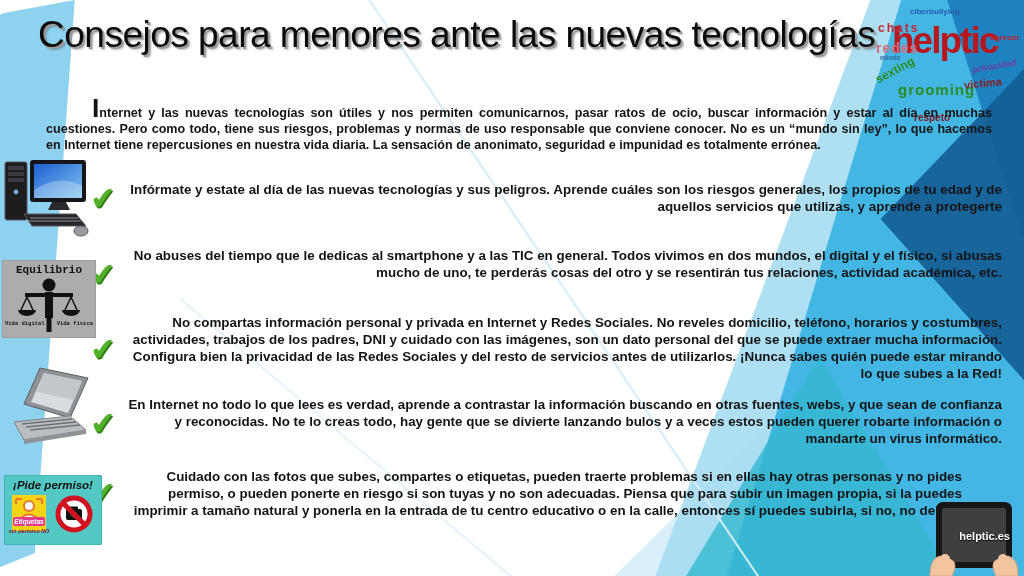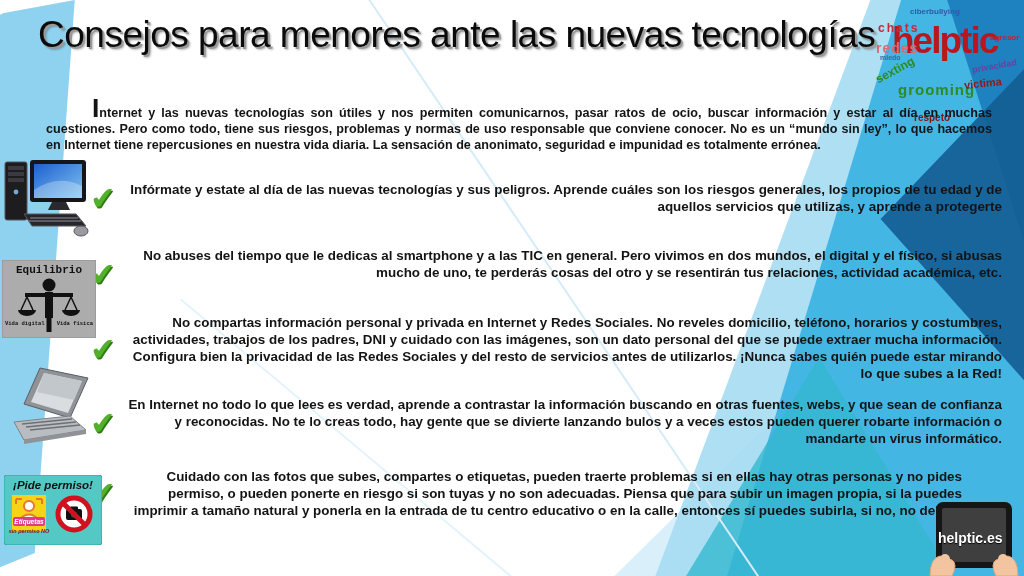--- a/index.html
+++ b/index.html
@@ -73,22 +73,22 @@
   .wc4{left:38px;top:67px;font-size:10px;color:#801518;margin-top:44px;}
   .wc5{left:88px;top:76px;font-size:11px;color:#8B1A1A;transform:rotate(-6deg);}
   .wc6{left:114px;top:32px;font-size:8px;color:#C02230;}
   .wc7{left:96px;top:60px;font-size:9px;color:#6B3FA0;transform:rotate(-10deg);}
   .wc8{left:34px;top:6px;font-size:8px;color:#2C5AA8;}
   .wc9{left:4px;top:52px;font-size:7px;color:#36699C;}
 
   
   .tablet-wrap{position:absolute;left:928px;top:500px;width:92px;height:76px;}
   .tablet-label{
-    position:absolute;left:10px;top:30px;width:72px;text-align:left;
-    color:#fff;font-size:14px;font-weight:700;text-shadow:0 1px 1px #000;
+    position:absolute;left:10px;top:30px;width:72px;text-align:right;
+    color:#fff;font-size:11px;font-weight:700;text-shadow:0 1px 1px #000;
   }
 </style>
 </head>
 <body>
 
 <div id="slide">
 
   <div class="shape facet-pale"></div>
   <div class="shape facet-light"></div>
   <div class="shape facet-bright"></div>
@@ -117,21 +117,21 @@
   <div class="title">Consejos para menores ante las nuevas tecnologías</div>
 
   <div class="intro">Internet y las nuevas tecnologías son útiles y nos permiten comunicarnos, pasar ratos de ocio, buscar información y estar al día en muchas cuestiones. Pero como todo, tiene sus riesgos, problemas y normas de uso responsable que conviene conocer. No es un “mundo sin ley”, lo que hacemos en Internet tiene repercusiones en nuestra vida diaria. La sensación de anonimato, seguridad e impunidad es totalmente errónea.</div>
 
   <div class="bullet-row" id="b1">
     <span class="check">✔</span>
     <div class="btext">Infórmate y estate al día de las nuevas tecnologías y sus peligros. Aprende cuáles son los riesgos generales, los propios de tu edad y de aquellos servicios que utilizas, y aprende a protegerte</div>
   </div>
   <div class="bullet-row" id="b2">
     <span class="check">✔</span>
-    <div class="btext">No abuses del tiempo que le dedicas al smartphone y a las TIC en general. Pero vivimos en dos mundos, el digital y el físico, si abusas mucho de uno, te perderás cosas del otro y se resentirán tus relaciones, actividad académica, etc.</div>
+    <div class="btext">No abuses del tiempo que le dedicas al smartphone y a las TIC en general. Todos vivimos en dos mundos, el digital y el físico, si abusas mucho de uno, te perderás cosas del otro y se resentirán tus relaciones, actividad académica, etc.</div>
   </div>
   <div class="bullet-row" id="b3">
     <span class="check">✔</span>
     <div class="btext">No compartas información personal y privada en Internet y Redes Sociales. No reveles domicilio, teléfono, horarios y costumbres, actividades, trabajos de los padres, DNI y cuidado con las imágenes, son un dato personal del que se puede extraer mucha información. Configura bien la privacidad de las Redes Sociales y del resto de servicios antes de utilizarlos. ¡Nunca sabes quién puede estar mirando lo que subes a la Red!</div>
   </div>
   <div class="bullet-row" id="b4">
     <span class="check">✔</span>
     <div class="btext">En Internet no todo lo que lees es verdad, aprende a contrastar la información buscando en otras fuentes, webs, y que sean de confianza y reconocidas. No te lo creas todo, hay gente que se divierte lanzando bulos y a veces estos pueden querer robarte información o mandarte un virus informático.</div>
   </div>
   <div class="bullet-row" id="b5">

